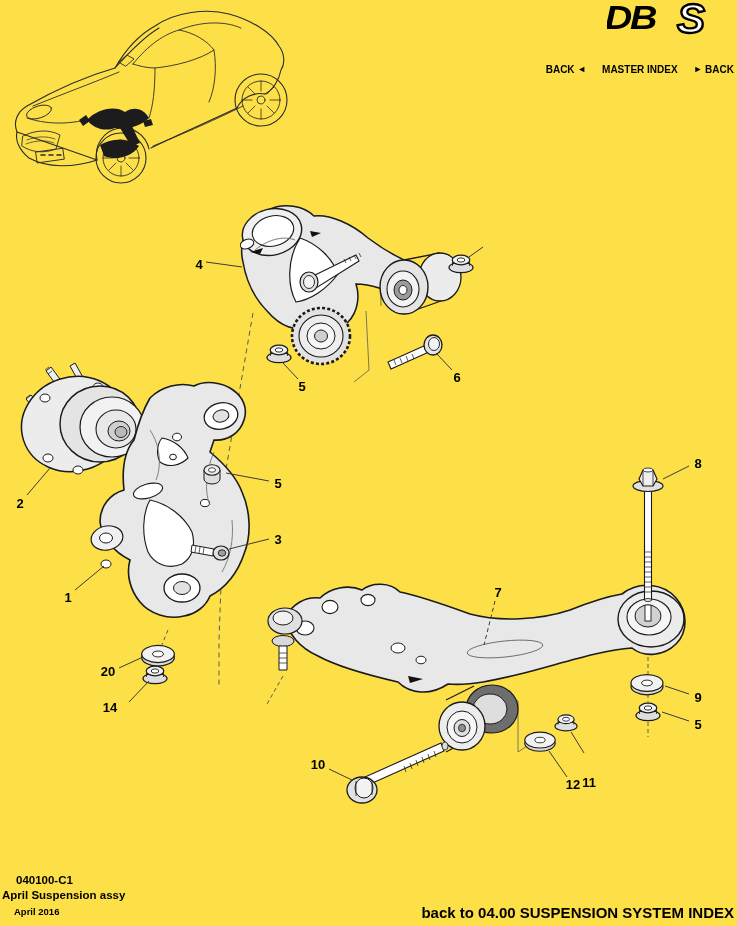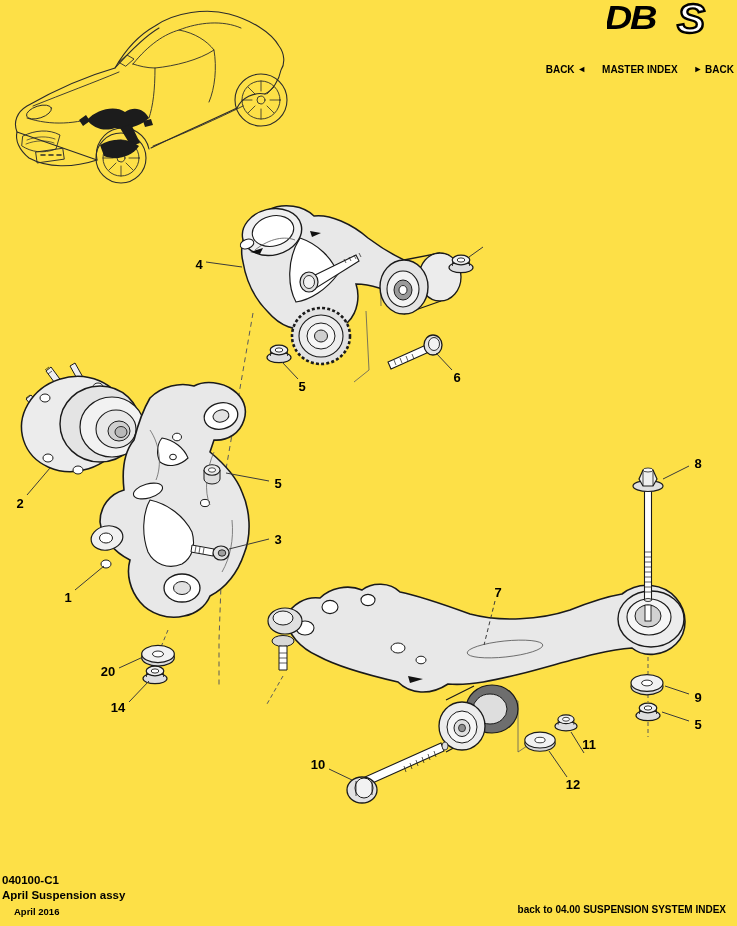--- a/index.html
+++ b/index.html
@@ -11,24 +11,24 @@
   .title{top:39px;right:3px;font-size:13.5px;font-weight:bold;letter-spacing:.2px;white-space:nowrap;}
   .nav{top:64px;right:3px;font-size:10px;font-weight:bold;white-space:nowrap;}
   .nav .link{cursor:pointer;}
   .nav .sp{display:inline-block;width:13px;}
   .nav .arr{font-size:9px;position:relative;top:-1px;}
   
   .car{left:3px;top:2px;}
   .figure{left:0;top:0;pointer-events:none;}
   .callout{position:absolute;transform:translate(-50%,-50%);font-size:13px;font-weight:bold;line-height:1;}
   
-  .doc-num{left:2px;top:874px;font-size:11.5px;font-weight:bold;}
+  .doc-num{left:16px;top:874px;font-size:11.5px;font-weight:bold;}
   .doc-title{left:2px;top:889px;font-size:11.5px;font-weight:bold;}
   .doc-date{left:14px;top:906px;font-size:9.5px;font-weight:bold;}
-  .index-link{right:11px;top:904px;font-size:10px;font-weight:bold;cursor:pointer;white-space:nowrap;}
+  .index-link{right:3px;top:904px;font-size:15px;font-weight:bold;cursor:pointer;white-space:nowrap;}
 </style>
 </head>
 <body>
 
 <div class="page">
 
   <svg class="abs logo" width="128" height="40" viewBox="0 0 128 40">
     <g font-family="Liberation Sans, sans-serif" font-style="italic" font-weight="bold">
       <text x="-2" y="29" font-size="34" letter-spacing="-2" transform="scale(1.12,1)" fill="#000">DB</text>
       <text x="70" y="33" font-size="42" fill="#fff" stroke="#000" stroke-width="2.4">S</text>
@@ -305,23 +305,23 @@
       <div class="callout" style="left: 457px; top: 377px;">6</div>
       <div class="callout" style="left: 20px; top: 503px;">2</div>
       <div class="callout" style="left: 278px; top: 483px;">5</div>
       <div class="callout" style="left: 278px; top: 539px;">3</div>
       <div class="callout" style="left: 68px; top: 597px;">1</div>
       <div class="callout" style="left: 498px; top: 592px;">7</div>
       <div class="callout" style="left: 698px; top: 463px;">8</div>
       <div class="callout" style="left: 698px; top: 697px;">9</div>
       <div class="callout" style="left: 698px; top: 724px;">5</div>
       <div class="callout" style="left: 108px; top: 671px;">20</div>
-      <div class="callout" style="left: 118px; top: 707px;">14</div>
+      <div class="callout" style="left: 110px; top: 707px;">14</div>
       <div class="callout" style="left: 318px; top: 764px;">10</div>
-      <div class="callout" style="left: 589px; top: 744px;">11</div>
+      <div class="callout" style="left: 589px; top: 782px;">11</div>
       <div class="callout" style="left: 573px; top: 784px;">12</div>
     </div>
 
   <div class="abs doc-num">040100-C1</div>
   <div class="abs doc-title">April Suspension assy</div>
   <div class="abs doc-date">April 2016</div>
   <div class="abs index-link">back to 04.00 SUSPENSION SYSTEM INDEX</div>
 
 </div>
 

